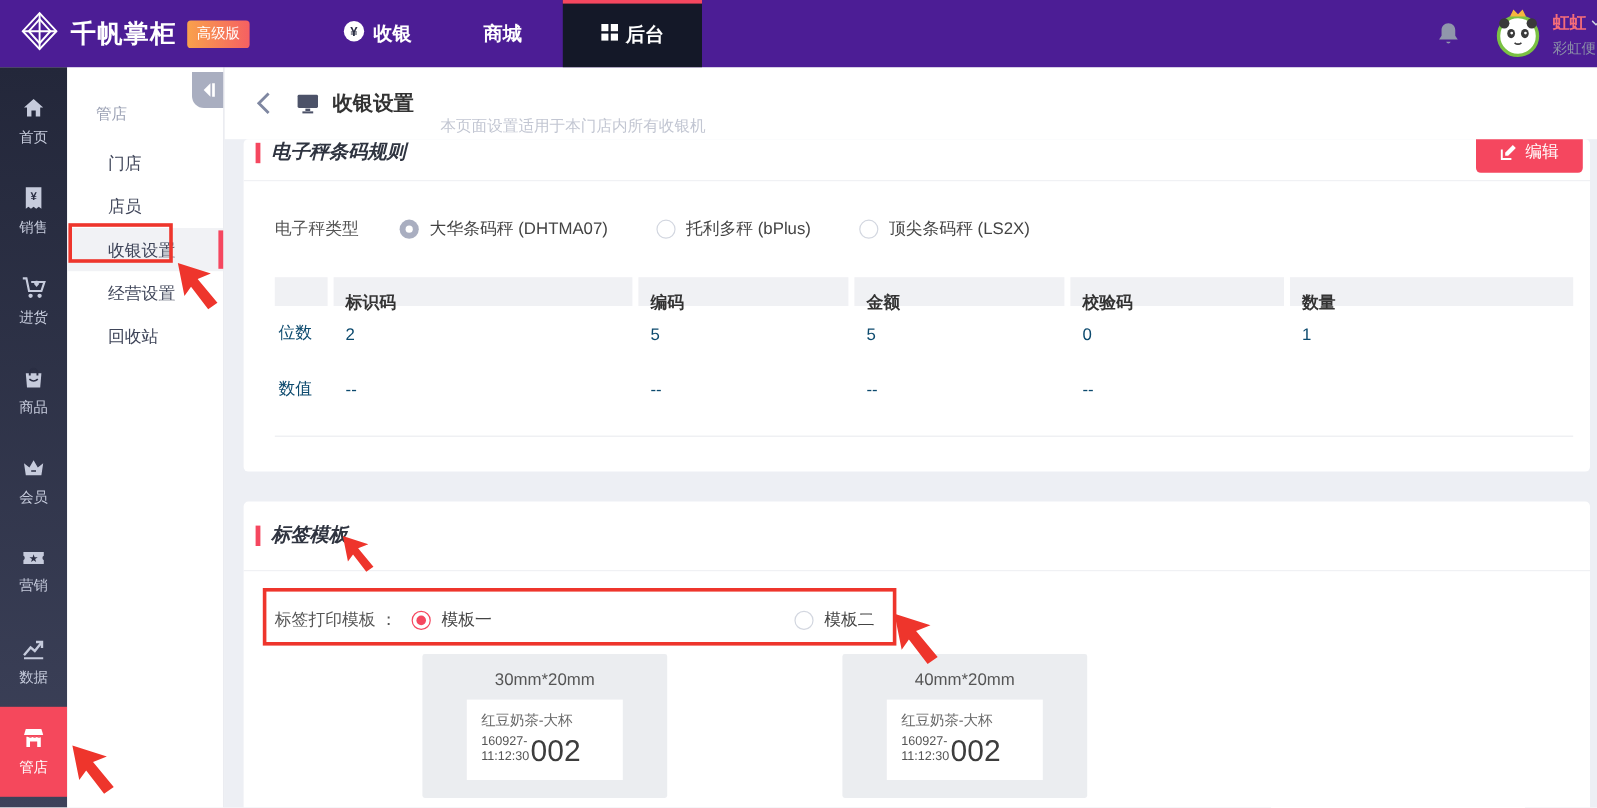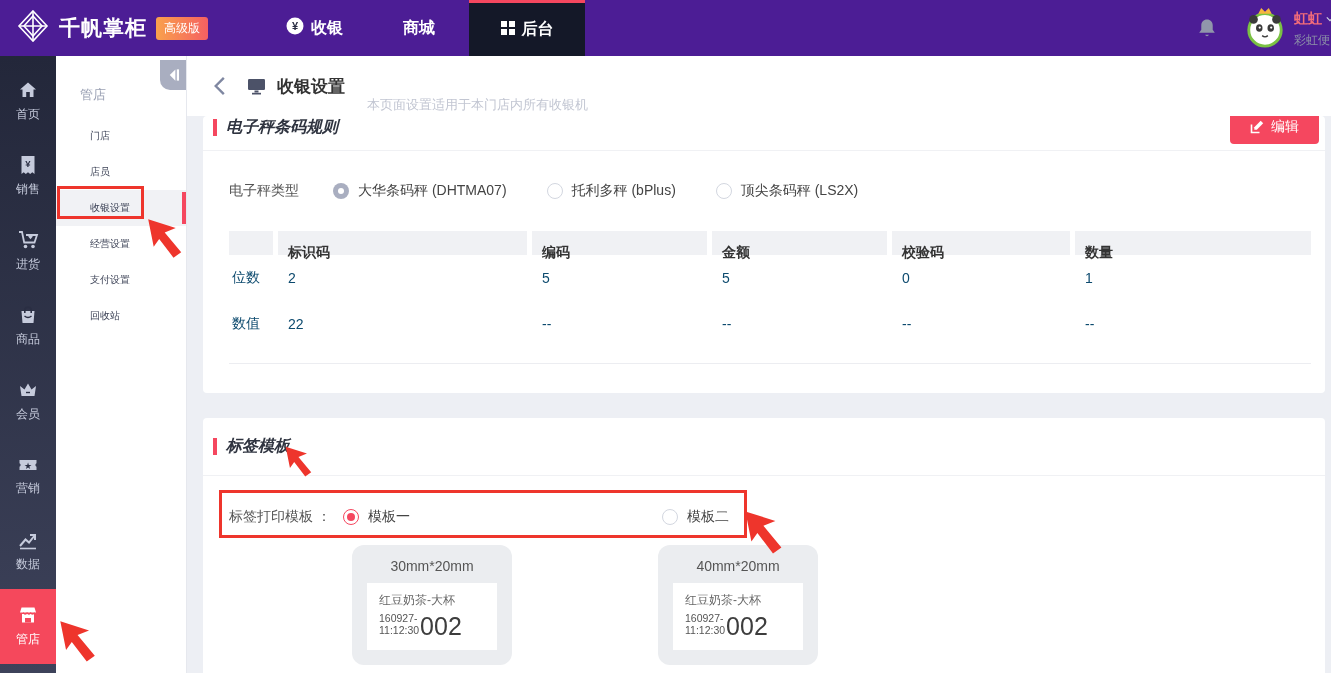--- a/index.html
+++ b/index.html
@@ -27,21 +27,21 @@
   
   .sidebar { width:56px; background:linear-gradient(180deg,#23273a,#3d425a); padding-top:8px; flex:none; }
   .side-item { height:75px; display:flex; flex-direction:column; align-items:center; justify-content:center; gap:6px; color:#c6cbdc; font-size:12px; cursor:pointer; }
   .side-item svg { display:block; }
   .side-item.active { background:#f5485c; color:#fff; }
 
   
   .submenu { width:131px; background:#fff; border-right:1px solid #e6e8ee; position:relative; flex:none; }
   .collapse-tab { position:absolute; top:4px; right:0; width:26px; height:30px; background:#a9aec0; border-radius:0 0 0 10px; display:flex; align-items:center; justify-content:center; cursor:pointer; }
   .submenu-header { margin:30px 0 14px 24px; color:#9ba1b4; font-size:13px; }
-  .submenu-item { height:36px; line-height:36px; padding-left:34px; font-size:10px; color:#3f4559; cursor:pointer; position:relative; }
+  .submenu-item { height:36px; line-height:36px; padding-left:34px; font-size:14px; color:#3f4559; cursor:pointer; position:relative; }
   .submenu-item.active { background:#f1f2f5; }
   .submenu-item.active::after { content:""; position:absolute; right:0; top:2px; bottom:2px; width:4px; background:#f5475f; }
 
   
   .main { flex:1; background:#edeff4; overflow:hidden; }
   .page-header { height:60px; background:#fff; display:flex; align-items:center; padding-left:26px; }
   .back-chevron { cursor:pointer; margin-right:20px; display:flex; }
   .monitor-icon { margin-right:10px; display:flex; }
   .page-title { font-size:17px; font-weight:bold; color:#333; }
   .page-subtitle { font-size:13px; color:#c2c6d2; margin-left:22px;margin-top:38px; }
@@ -75,21 +75,21 @@
   .trow.body .rlabel { color:#555; padding-left:3px; }
   .trow.body .cell { color:#0c4a6e; }
 
   .panel-label { margin-top:25px; height:600px; }
   .title-row2 { height:57px; display:flex; align-items:center; padding-left:10px; }
   .radio-row2 { height:44px; margin-top:19px; display:flex; align-items:center; padding-left:26px; font-size:14px; }
   .radio-row2 .field-label2 { color:#555; margin-right:12px; }
   .tpl-group2 { margin-left:212px; }
 
   .previews { display:flex; margin-top:6px; }
-  .preview-card { width:160px; height:120px; background:#ebedf0; border-radius:12px; }
+  .preview-card { width:204px; height:120px; background:#ebedf0; border-radius:2px; }
   .preview-card.first { margin-left:149px; }
   .preview-card.second { margin-left:146px; }
   .preview-size { text-align:center; font-size:14px; color:#555; padding-top:13px; }
   .label-paper { width:130px; height:67px; background:#fff; margin:9px auto 0; padding:9px 0 0 12px; text-align:left; }
   .label-product { font-size:12px; color:#666; }
   .label-code-row { display:flex; align-items:flex-start; margin-top:3px; }
   .label-datetime { font-size:10.5px; color:#555; line-height:1.15; }
   .label-serial { font-size:25px; color:#3d3d3d; margin-left:1px; }
 
   
@@ -246,21 +246,20 @@
       <svg width="15" height="14" viewBox="0 0 16 14">
           <path d="M10 1 L4 7 L10 13 Z" fill="#fff"></path>
           <rect x="11.5" y="1" width="2.4" height="12" fill="#fff"></rect>
         </svg>
     </span>
     <div class="submenu-header">管店</div>
     <div class="submenu-item">门店</div>
     <div class="submenu-item">店员</div>
     <div class="submenu-item active">收银设置</div>
     <div class="submenu-item">经营设置</div>
-    <div class="submenu-item">支付设置</div>
     <div class="submenu-item">回收站</div>
   </aside>
 
   <main class="main">
     <div class="page-header">
       <span class="back-chevron">
         <svg width="13" height="20" viewBox="0 0 12 18">
             <polyline points="10,1.5 2.5,9 10,16.5" fill="none" stroke="#7f87a1" stroke-width="2.2"></polyline>
           </svg>
       </span>
@@ -320,21 +319,20 @@
           <div class="trow body">
             <span class="cell rlabel">位数</span>
             <span class="cell">2</span>
             <span class="cell">5</span>
             <span class="cell">5</span>
             <span class="cell">0</span>
             <span class="cell">1</span>
           </div>
           <div class="trow body">
             <span class="cell rlabel">数值</span>
-            <span class="cell">22</span>
             <span class="cell">--</span>
             <span class="cell">--</span>
             <span class="cell">--</span>
             <span class="cell">--</span>
           </div>
         </div>
       </section>
 
       <section class="panel panel-label">
         <div class="title-row2">

